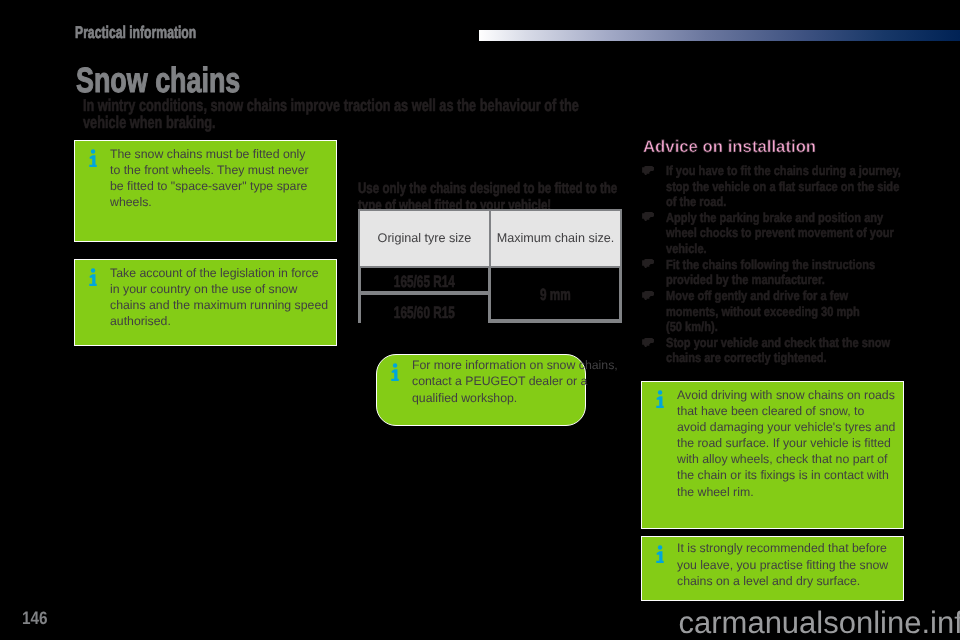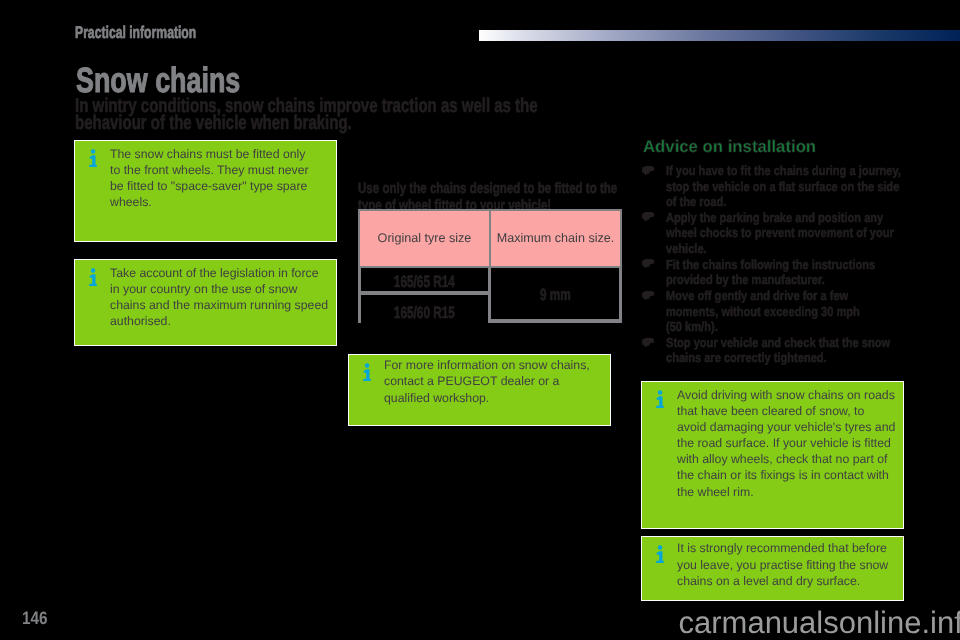--- a/index.html
+++ b/index.html
@@ -16,43 +16,43 @@
 
   
   .breadcrumb{position:absolute;left:74.5px;top:24.3px;font-size:17px;font-weight:bold;color:#808285;line-height:17px;text-align:center;-webkit-text-stroke:0.7px #808285;}
   .breadcrumb .cond{transform:scaleX(0.717);}
   .headbar{position:absolute;left:479px;top:30px;width:481px;height:11px;
     background:linear-gradient(to right,#ffffff 0%,#d8dbe7 9.7%,#a1a8c5 27.4%,#6b779e 47.1%,#3d5180 67.8%,#173767 84.4%,#002255 100%);}
 
   
   .title{position:absolute;left:75.5px;top:62.5px;font-size:35px;font-weight:bold;color:#808285;line-height:35px;-webkit-text-stroke:1.1px #808285;}
   .title .cond{transform:scaleX(0.768);}
-  .intro{position:absolute;left:75px;top:98.2px;width:750px;font-size:20px;font-weight:bold;color:#231f20;line-height:16.9px;-webkit-text-stroke:0.65px #231f20;}
+  .intro{position:absolute;left:83px;top:98.2px;width:750px;font-size:17px;font-weight:bold;color:#231f20;line-height:16.9px;-webkit-text-stroke:0.65px #231f20;}
   .intro .cond{transform:scaleX(0.75);width:700px;}
 
   
   .ibox{position:absolute;background:#84cc16;border:1px solid #fdfdfe;box-sizing:border-box;}
   .ibox .ico{position:absolute;left:13.9px;top:8.1px;width:8px;height:18.2px;}
   .ibox .ico svg{display:block;fill:#00a6dc;}
   .ibox .txt{position:absolute;left:35px;top:4.7px;width:203px;color:#414042;font-size:12.3px;line-height:16.15px;}
 
   
   .lead{position:absolute;font-size:15px;font-weight:bold;color:#231f20;line-height:16.8px;margin-top:42px;-webkit-text-stroke:0.65px #231f20;}
   .lead .cond{transform:scaleX(0.770);width:342px;}
 
   
   .tbl{position:absolute;background:#808285;}
   .tbl .cell{position:absolute;box-sizing:border-box;display:flex;align-items:center;justify-content:center;overflow:hidden;
     font-size:12.3px;line-height:14px;white-space:nowrap;}
-  .tbl .hcell{background:#fca5a5;color:#414042;font-size:12.6px;}
+  .tbl .hcell{background:#e5e5e5;color:#414042;font-size:12.6px;}
   .tbl .bcell{background:#000000;color:#231f20;font-weight:bold;font-size:16.4px;padding-top:4.6px;-webkit-text-stroke:0.7px #231f20;}
   .tbl .bcell .cond{transform:scaleX(0.72);transform-origin:center center;}
 
   
-  .h2{position:absolute;font-size:16.8px;font-weight:bold;color:#15803d;line-height:16.8px;-webkit-text-stroke:0.7px #231f20;}
+  .h2{position:absolute;font-size:16.8px;font-weight:bold;color:#f9a8d4;line-height:16.8px;-webkit-text-stroke:0.7px #231f20;}
   .h2 .cond{transform:scaleX(0.998);}
   ul.bl{position:absolute;margin:0;padding:0;list-style:none;}
   ul.bl li{position:relative;padding-left:24.5px;font-size:13.2px;font-weight:bold;color:#231f20;line-height:15.2px;margin-bottom:1.2px;-webkit-text-stroke:0.55px #231f20;}
   ul.bl li .cond{transform:scaleX(0.84);width:281px;}
   ul.bl li .hand{position:absolute;left:0.9px;top:2.4px;width:12.4px;height:8.9px;}
   ul.bl li .hand svg{display:block;fill:#231f20;}
 
   .pageno{position:absolute;left:21.5px;top:609.3px;font-size:18px;font-weight:bold;color:#808285;line-height:18px;}
   .pageno .cond{display:inline-block;transform-origin:left top;transform:scaleX(0.85);}
   .wm{position:absolute;left:678.5px;top:608.5px;font-size:31px;color:#9a9b9d;line-height:27.4px;}
@@ -60,21 +60,21 @@
   
   #box-l1{left:74px;top:140px;width:263px;height:102px;}
   #box-l2{left:74px;top:259px;width:263px;height:87px;}
   #mid-lead{left:358px;top:139px;width:270px;}
   #tyre-table{left:358px;top:209px;width:264px;height:114px;}
   #th1{left:2px;top:2px;width:129px;height:54.5px;}
   #th2{left:133px;top:2px;width:129px;height:54.5px;}
   #tb1{left:2.5px;top:58.5px;width:127.5px;height:23.5px;}
   #tb2{left:2.5px;top:86.3px;width:127.5px;height:31px;}
   #tb3{left:133px;top:58.5px;width:128px;height:51.3px;}
-  #box-m1{left:348px;top:354px;width:263px;height:72px;}
+  #box-m1{left:376px;top:354px;width:210px;height:72px;border-radius:20px;}
   #adv-h{left:642.5px;top:139px;}
   #adv-list{left:641px;top:163.3px;width:270px;}
   #box-r1{left:641px;top:381px;width:263px;height:148px;}
   #box-r2{left:641px;top:536px;width:263px;height:65px;text-decoration:underline;}
   #box-l2 .txt{width:219.5px;}
   #box-m1 .txt{width:219.5px;top:2.2px;}
   #box-r1 .txt{width:219px;}
   #box-r2 .txt{width:219.5px;top:3.4px;}
 </style>
 </head>

